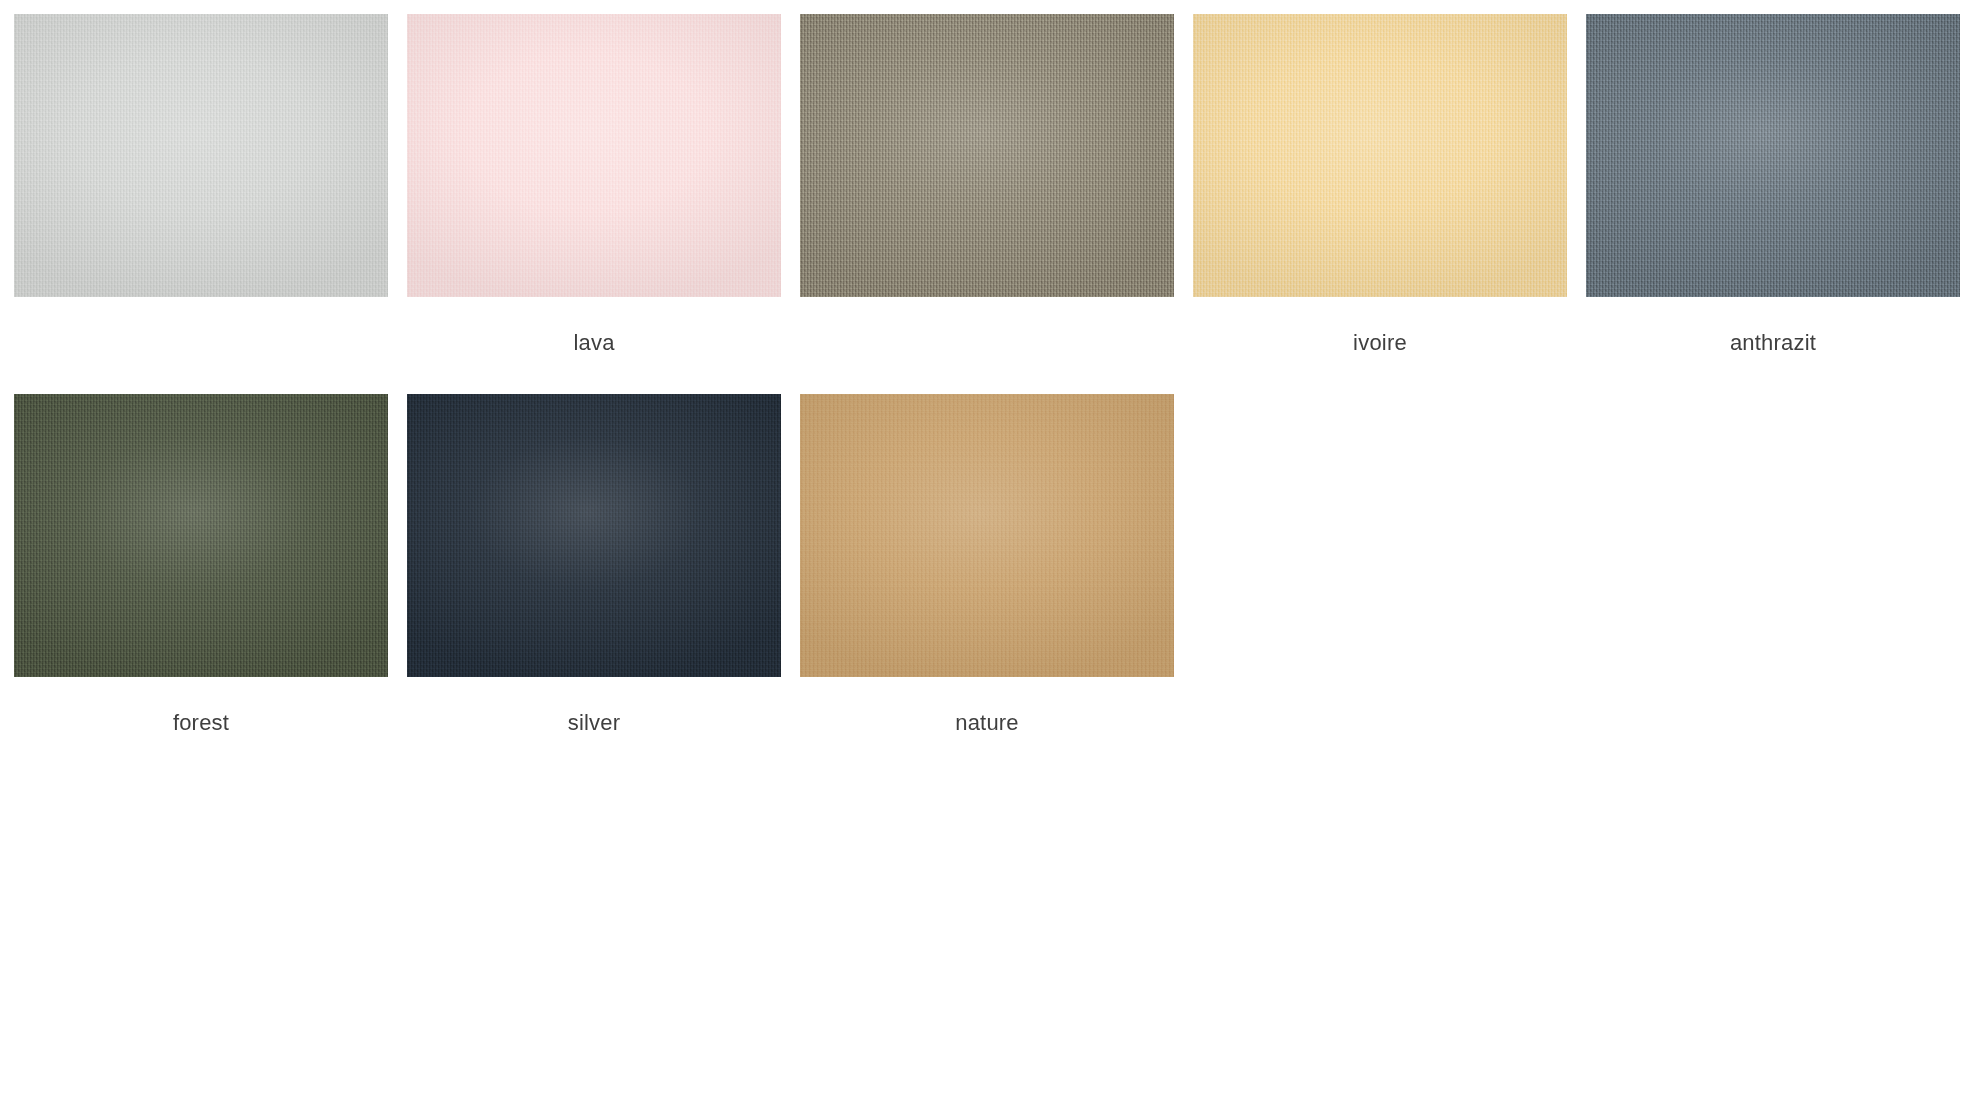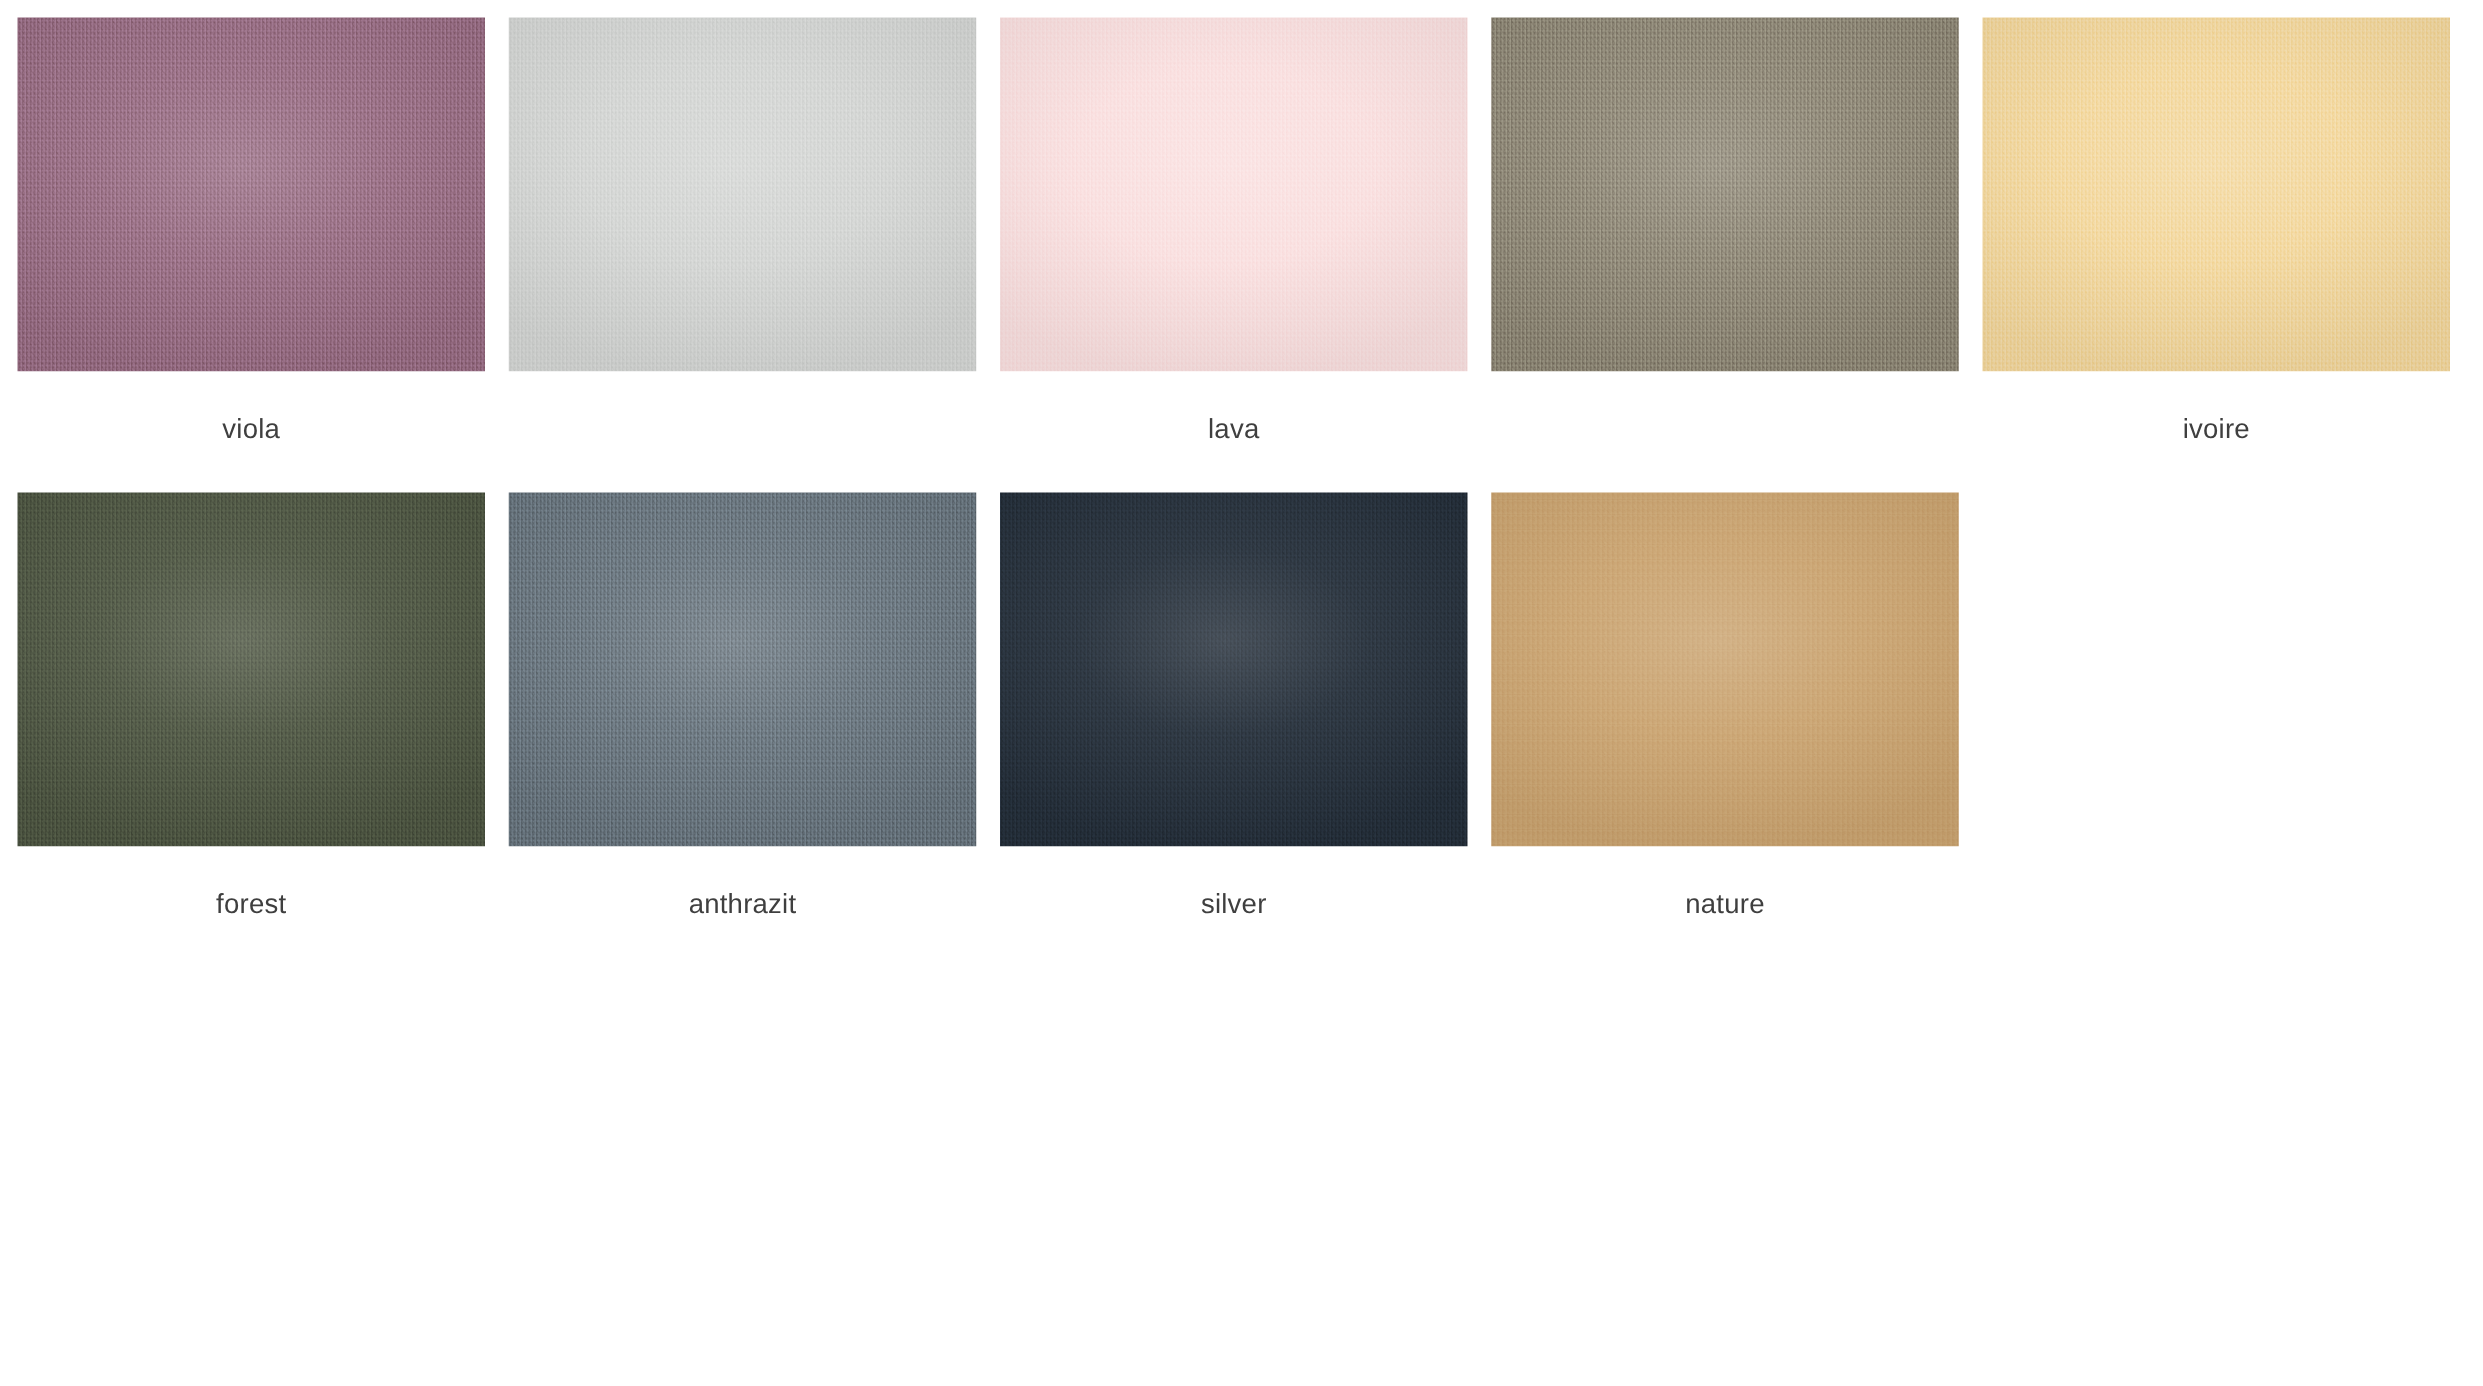--- a/index.html
+++ b/index.html
@@ -90,27 +90,20 @@
     padding-top: 35px;
     padding-bottom: 40px;
     letter-spacing: 0.2px;
   }
 </style>
 </head>
 <body>
 
 <div id="swatch-grid">
     <div class="swatch-cell">
-      <div class="swatch-chip" style="background-color: rgb(148, 105, 127);">
-        <div class="tex"></div>
-        <div class="sheen"></div>
-      </div>
-      <div class="swatch-label">viola</div>
-    </div>
-    <div class="swatch-cell">
       <div class="swatch-chip" style="background-color: rgb(210, 212, 210);">
         <div class="tex"></div>
         <div class="sheen"></div>
       </div>
     </div>
     <div class="swatch-cell">
       <div class="swatch-chip" style="background-color: rgb(250, 223, 223);">
         <div class="tex"></div>
         <div class="sheen"></div>
       </div>
@@ -123,32 +116,32 @@
       </div>
     </div>
     <div class="swatch-cell">
       <div class="swatch-chip" style="background-color: rgb(243, 215, 156);">
         <div class="tex"></div>
         <div class="sheen"></div>
       </div>
       <div class="swatch-label">ivoire</div>
     </div>
     <div class="swatch-cell">
+      <div class="swatch-chip" style="background-color: rgb(101, 113, 122);">
+        <div class="tex"></div>
+        <div class="sheen"></div>
+      </div>
+      <div class="swatch-label">anthrazit</div>
+    </div>
+    <div class="swatch-cell">
       <div class="swatch-chip" style="background-color: rgb(75, 83, 64);">
         <div class="tex"></div>
         <div class="sheen"></div>
       </div>
       <div class="swatch-label">forest</div>
-    </div>
-    <div class="swatch-cell">
-      <div class="swatch-chip" style="background-color: rgb(101, 113, 122);">
-        <div class="tex"></div>
-        <div class="sheen"></div>
-      </div>
-      <div class="swatch-label">anthrazit</div>
     </div>
     <div class="swatch-cell">
       <div class="swatch-chip" style="background-color: rgb(35, 45, 56);">
         <div class="tex"></div>
         <div class="sheen"></div>
       </div>
       <div class="swatch-label">silver</div>
     </div>
     <div class="swatch-cell">
       <div class="swatch-chip smooth" style="background-color: rgb(200, 160, 108);">

